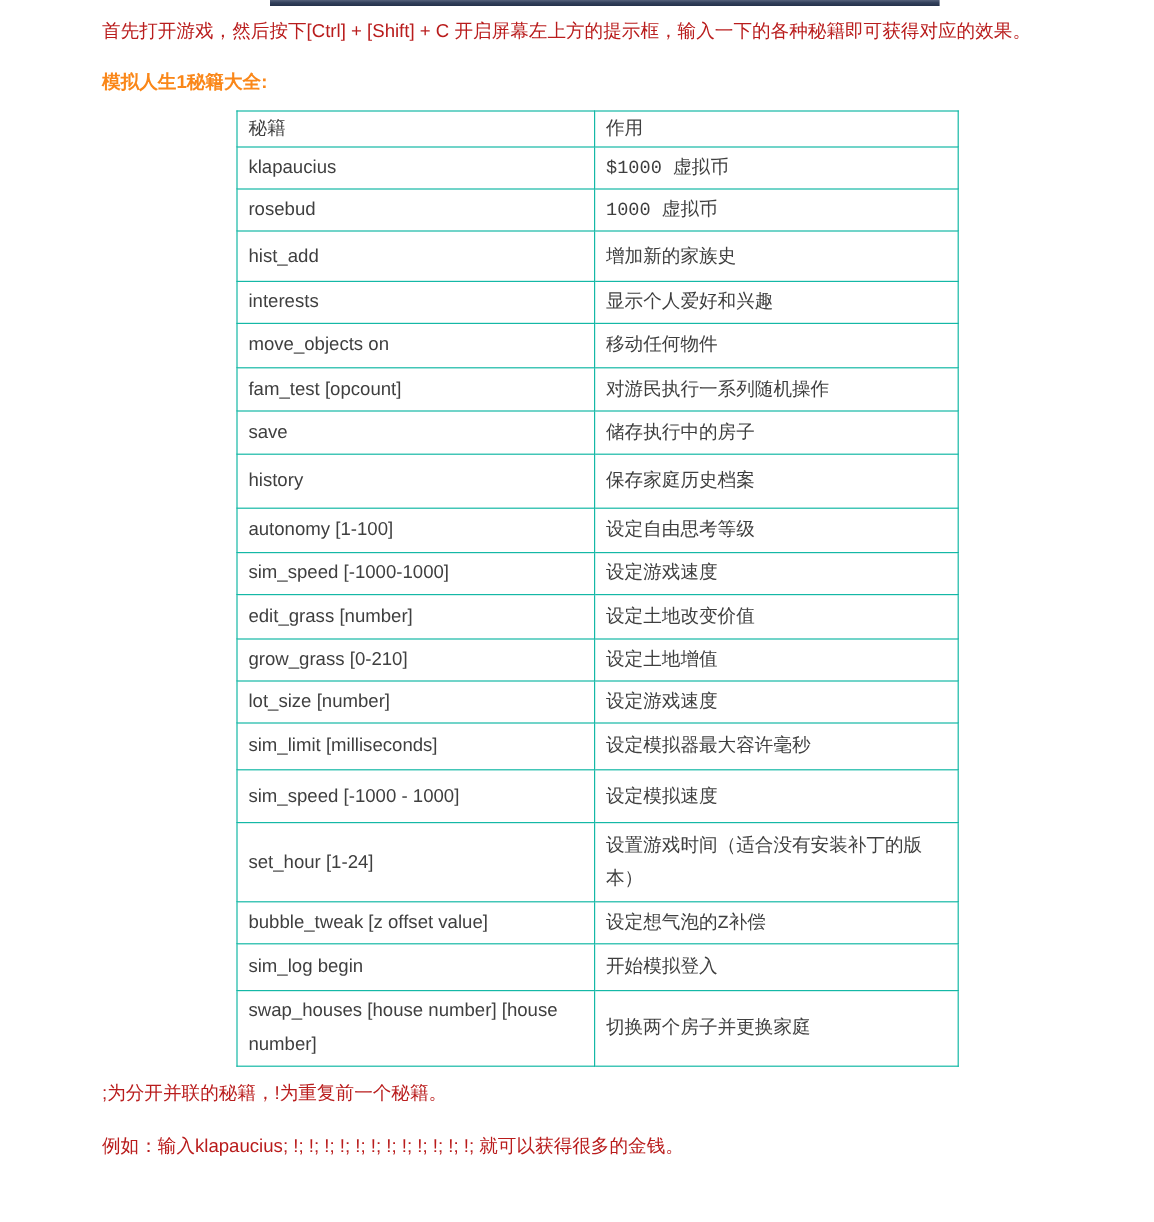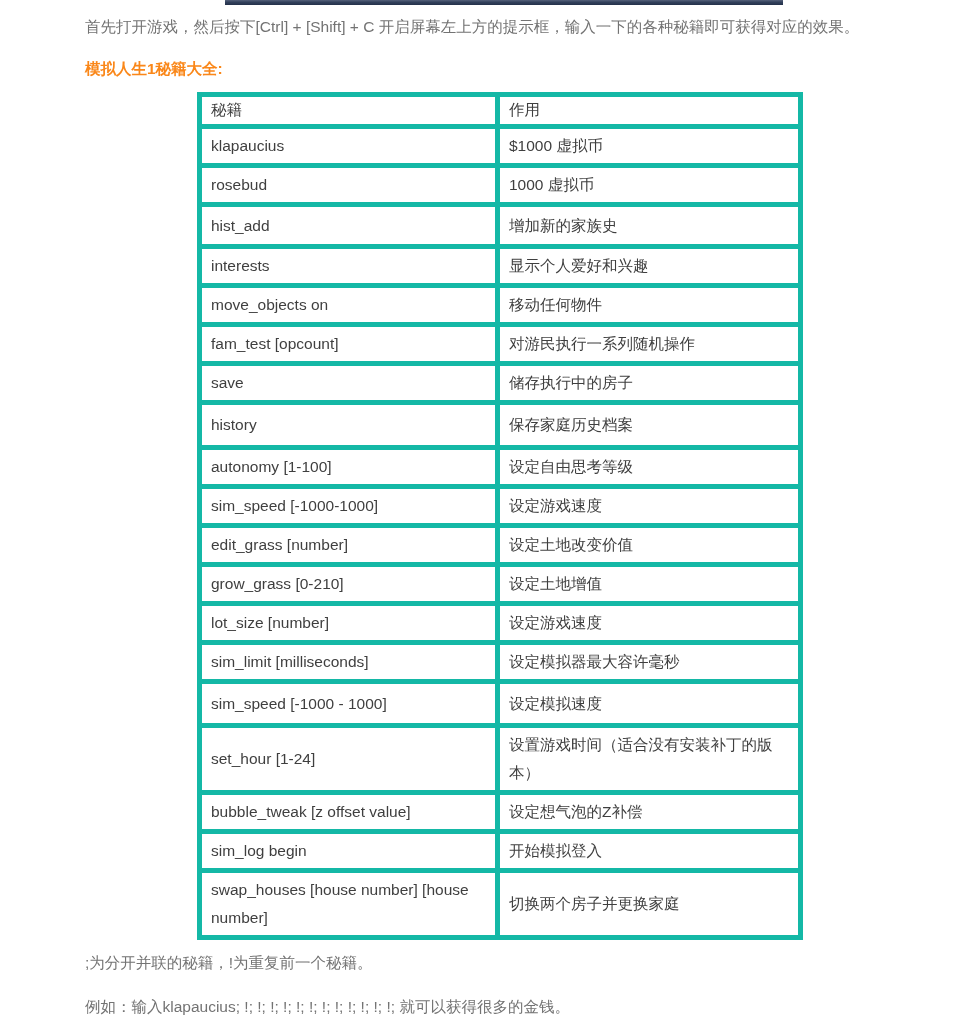--- a/index.html
+++ b/index.html
@@ -30,44 +30,44 @@
     color: #fa8719;
     line-height: 22px;
     margin: 0;
   }
   .heading-usage { padding-top: 24px; }
   .heading-list  { padding-top: 20px; }
   .para {
     font-size: 15.5px;
     line-height: 22px;
     margin: 16px 0 0 0;
-    color: #737373;
+    color: #b91c1c;
   }
   table.cheats {
     border-collapse: collapse;
     table-layout: fixed;
     width: 601px;
     margin: 12px 0 0 112px;
     font-size: 15.5px;
     color: #3f3f3f;
   }
   table.cheats th, table.cheats td {
-    border: 5px solid #14b8a6;
+    border: 1px solid #14b8a6;
     padding: 3px 9px;
     text-align: left;
     font-weight: normal;
     overflow: hidden;
   }
   table.cheats col.c1 { width: 298px; }
   table.cheats col.c2 { width: 303px; }
   table.cheats thead tr { height: 30px; }
   table.cheats th { vertical-align: middle; }
   table.cheats td { vertical-align: middle; line-height: 28px; }
   td.col-code   { padding-top: 9px; }
-  td.col-effect { padding-bottom: 9px; }
+  td.col-effect { padding-bottom: 9px; font-family: Liberation Mono, monospace; }
   tbody tr:nth-child(1)  { height: 30px; }
   tbody tr:nth-child(2)  { height: 32px; }
   tbody tr:nth-child(3)  { height: 42px; }
   tbody tr:nth-child(4)  { height: 31px; }
   tbody tr:nth-child(5)  { height: 37px; }
   tbody tr:nth-child(6)  { height: 36px; }
   tbody tr:nth-child(7)  { height: 36px; }
   tbody tr:nth-child(8)  { height: 45px; }
   tbody tr:nth-child(9)  { height: 37px; }
   tbody tr:nth-child(10) { height: 25px; }

